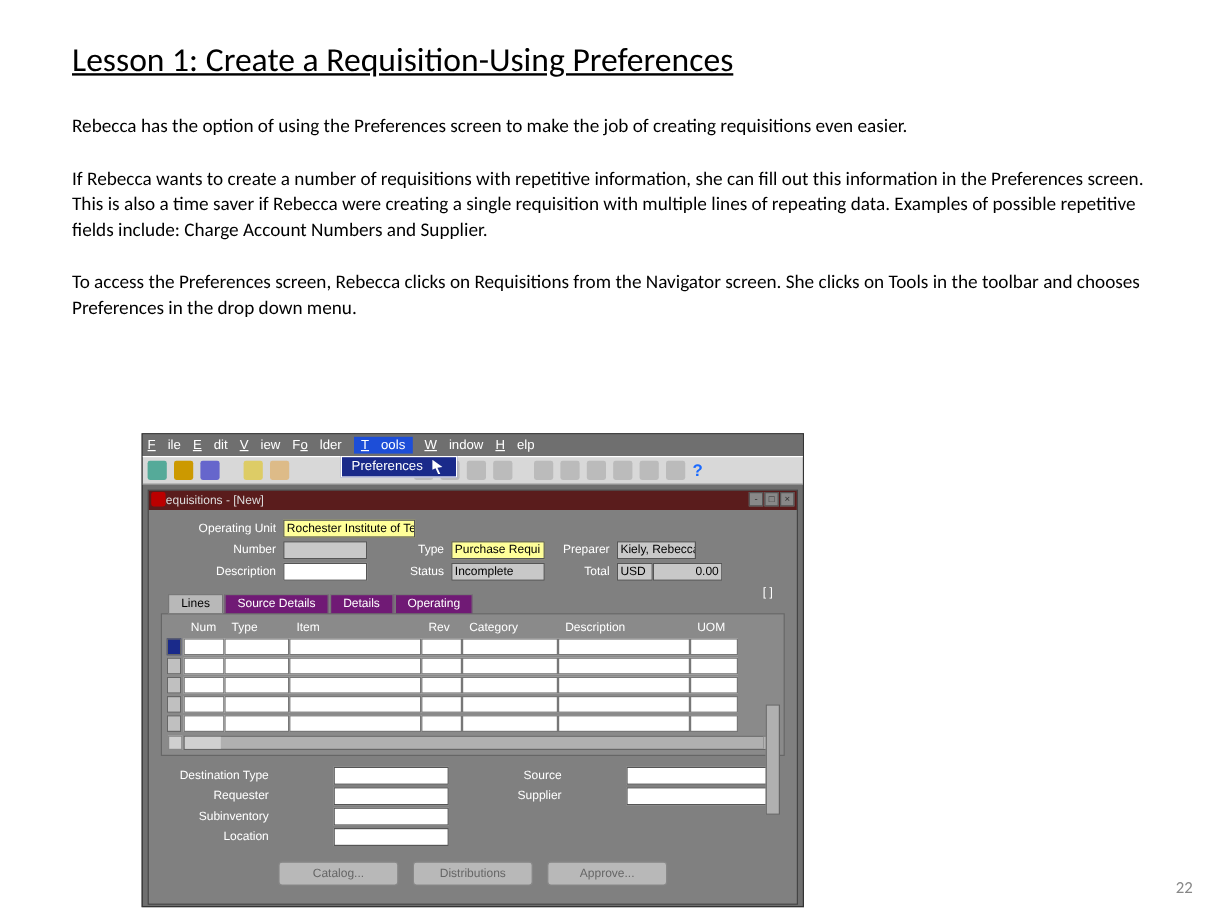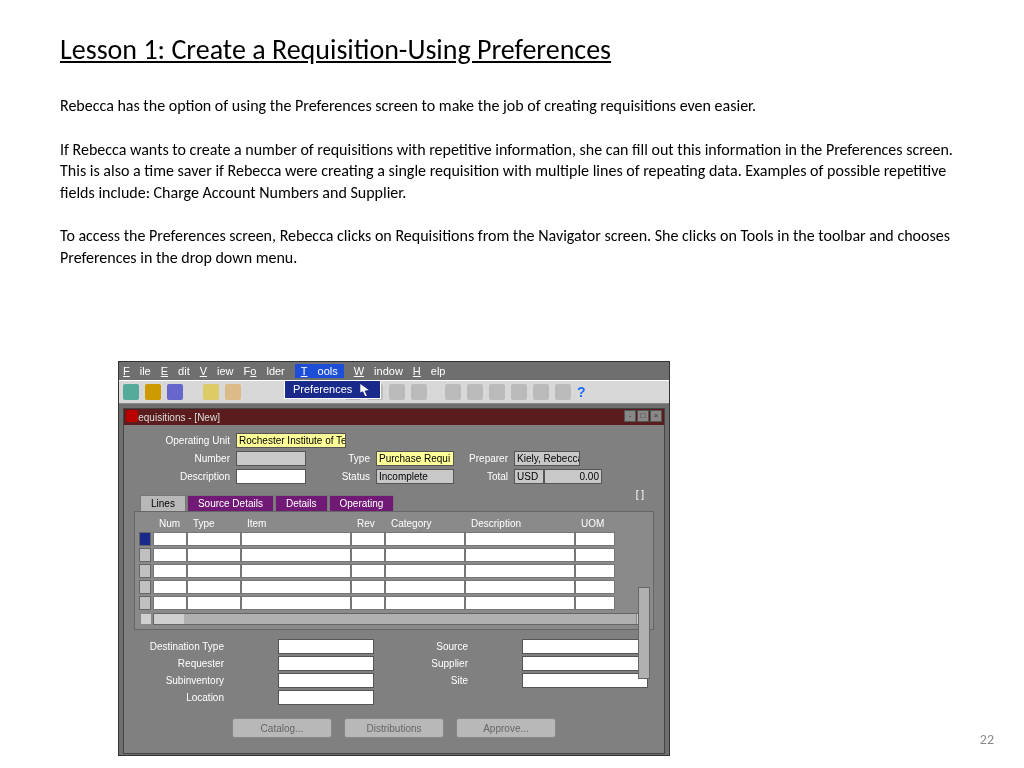--- a/index.html
+++ b/index.html
@@ -241,24 +241,20 @@
       </div>
       <div class="bcol">
         <div class="brow">
             <span class="lbl" style="width:60px">Source</span>
             <span class="fld"></span>
           </div>
         <div class="brow">
             <span class="lbl" style="width:60px">Supplier</span>
             <span class="fld"></span>
           </div>
-        <div class="brow">
-            <span class="lbl" style="width:60px">Site</span>
-            <span class="fld"></span>
-          </div>
       </div>
     </div>
 
     <div class="btns">
       <div class="btn">Catalog...</div>
       <div class="btn">Distributions</div>
       <div class="btn">Approve...</div>
     </div>
   </div>
 </div>

